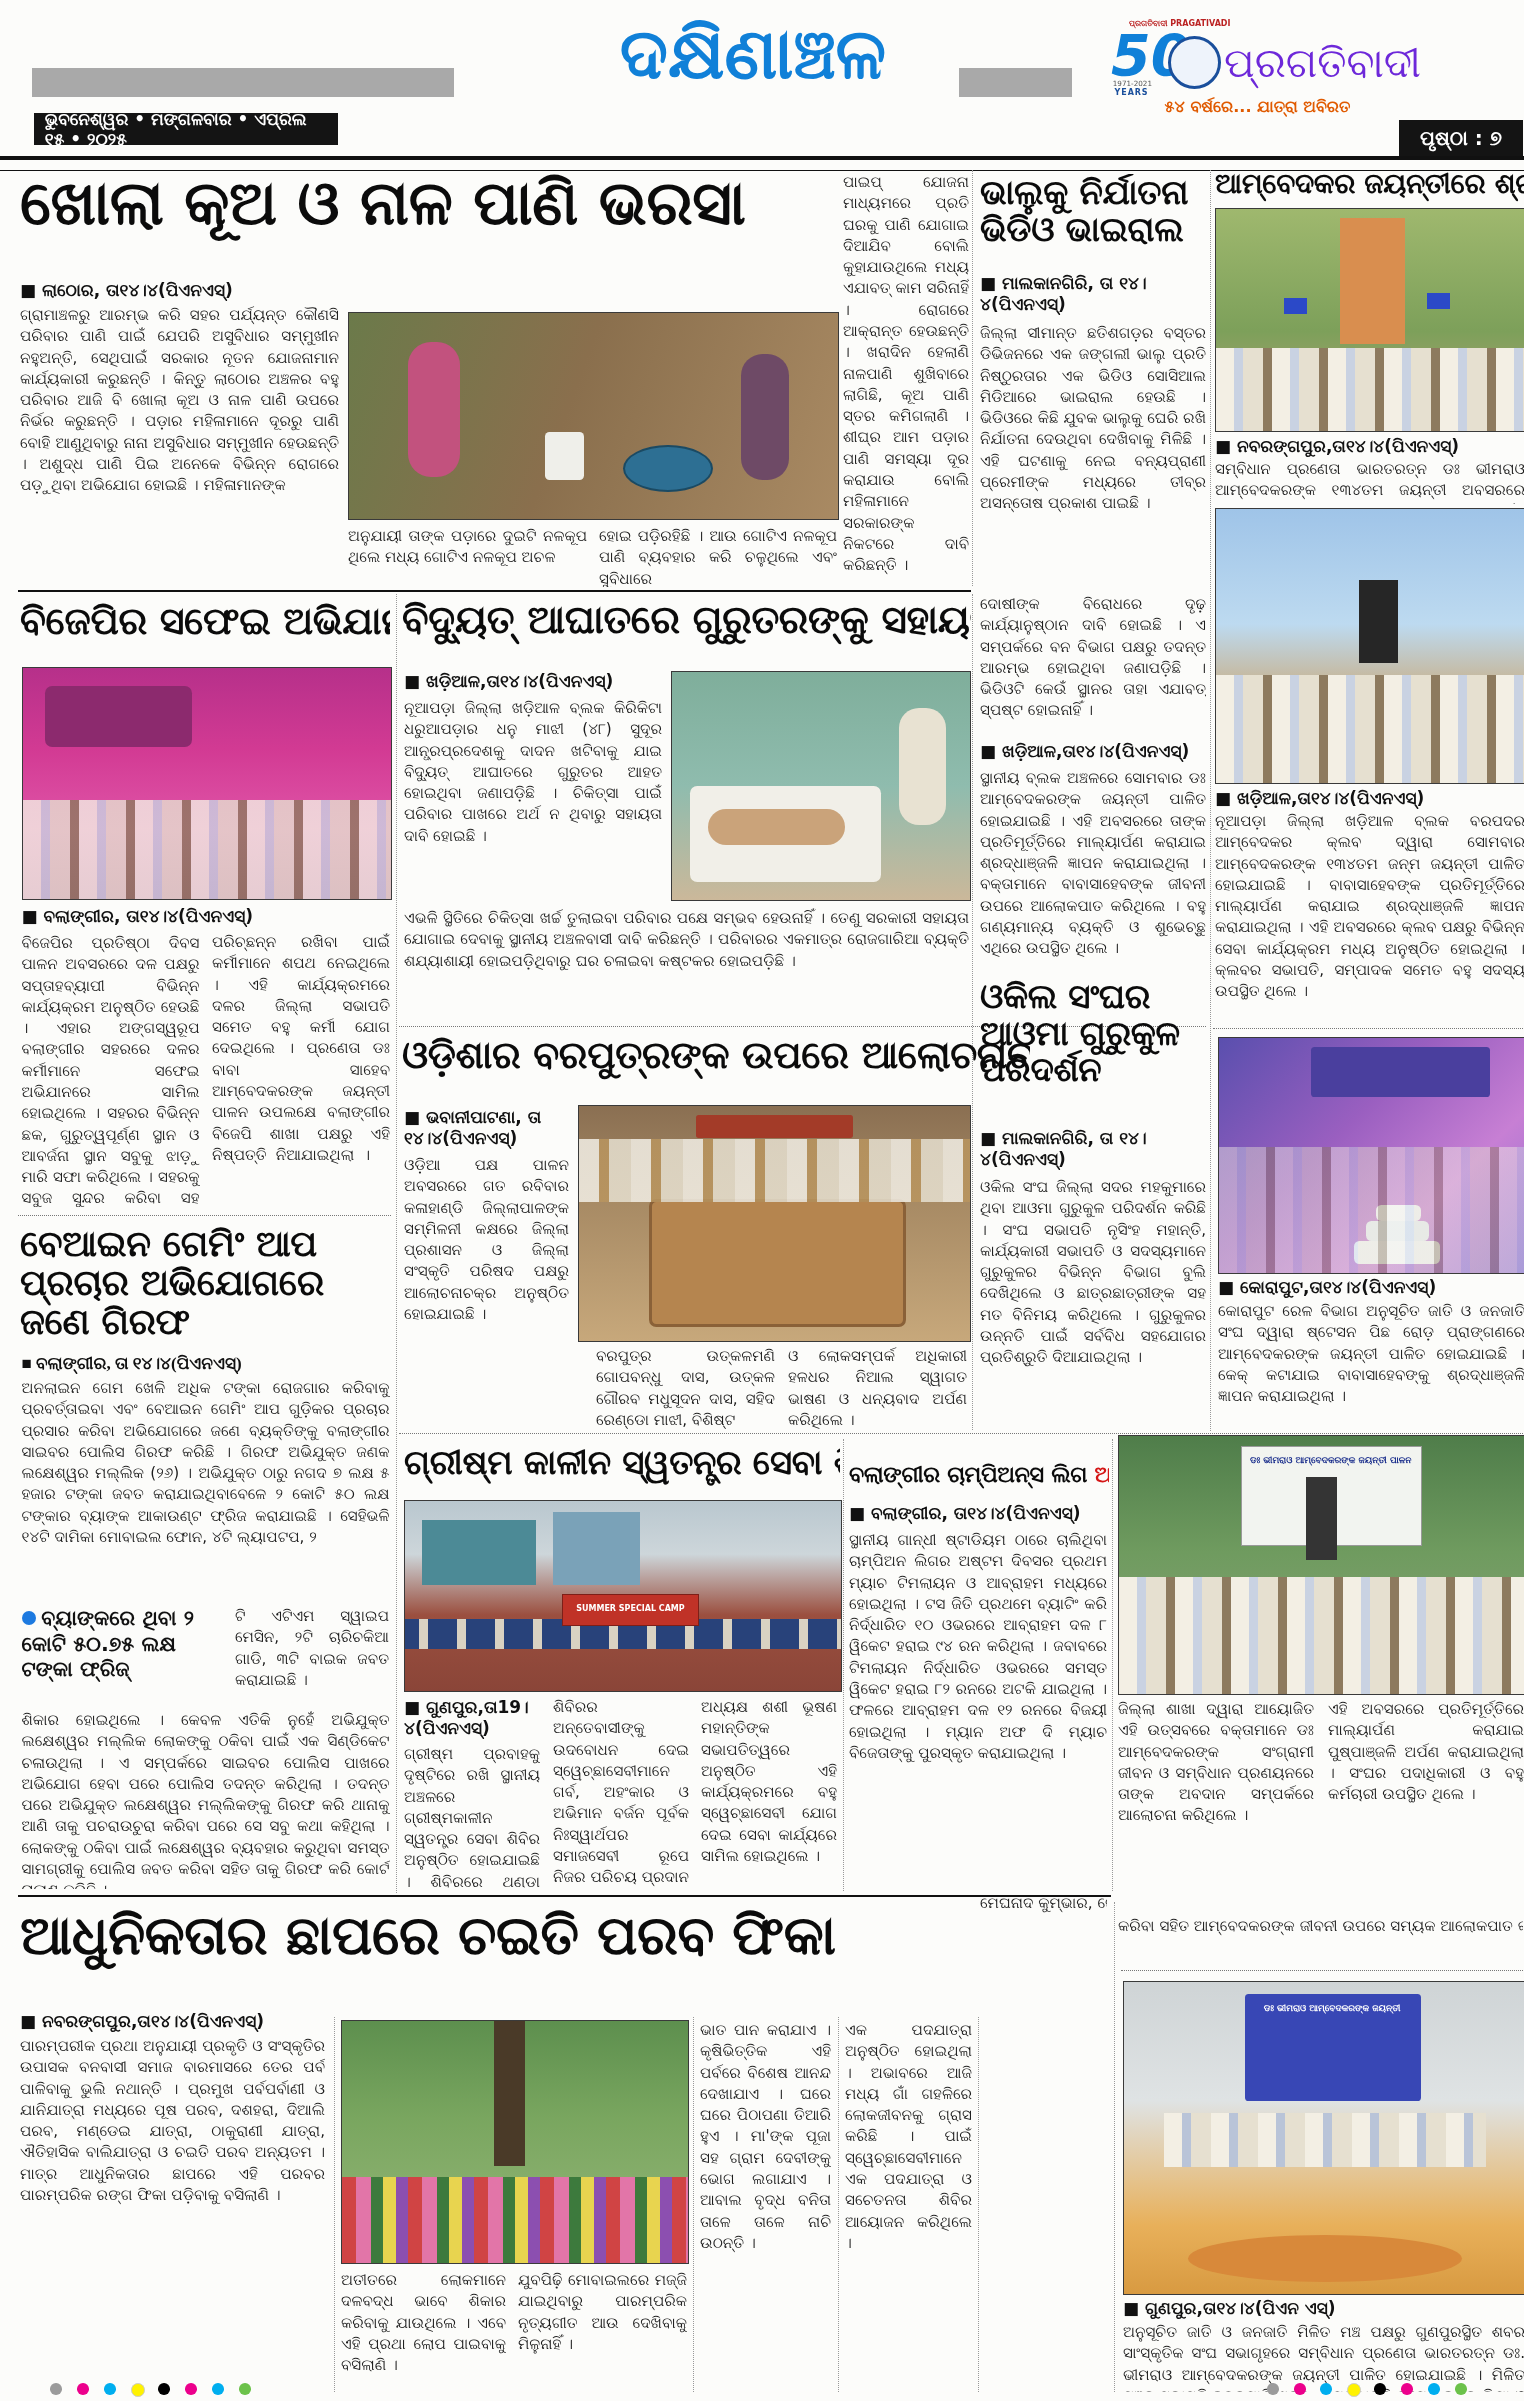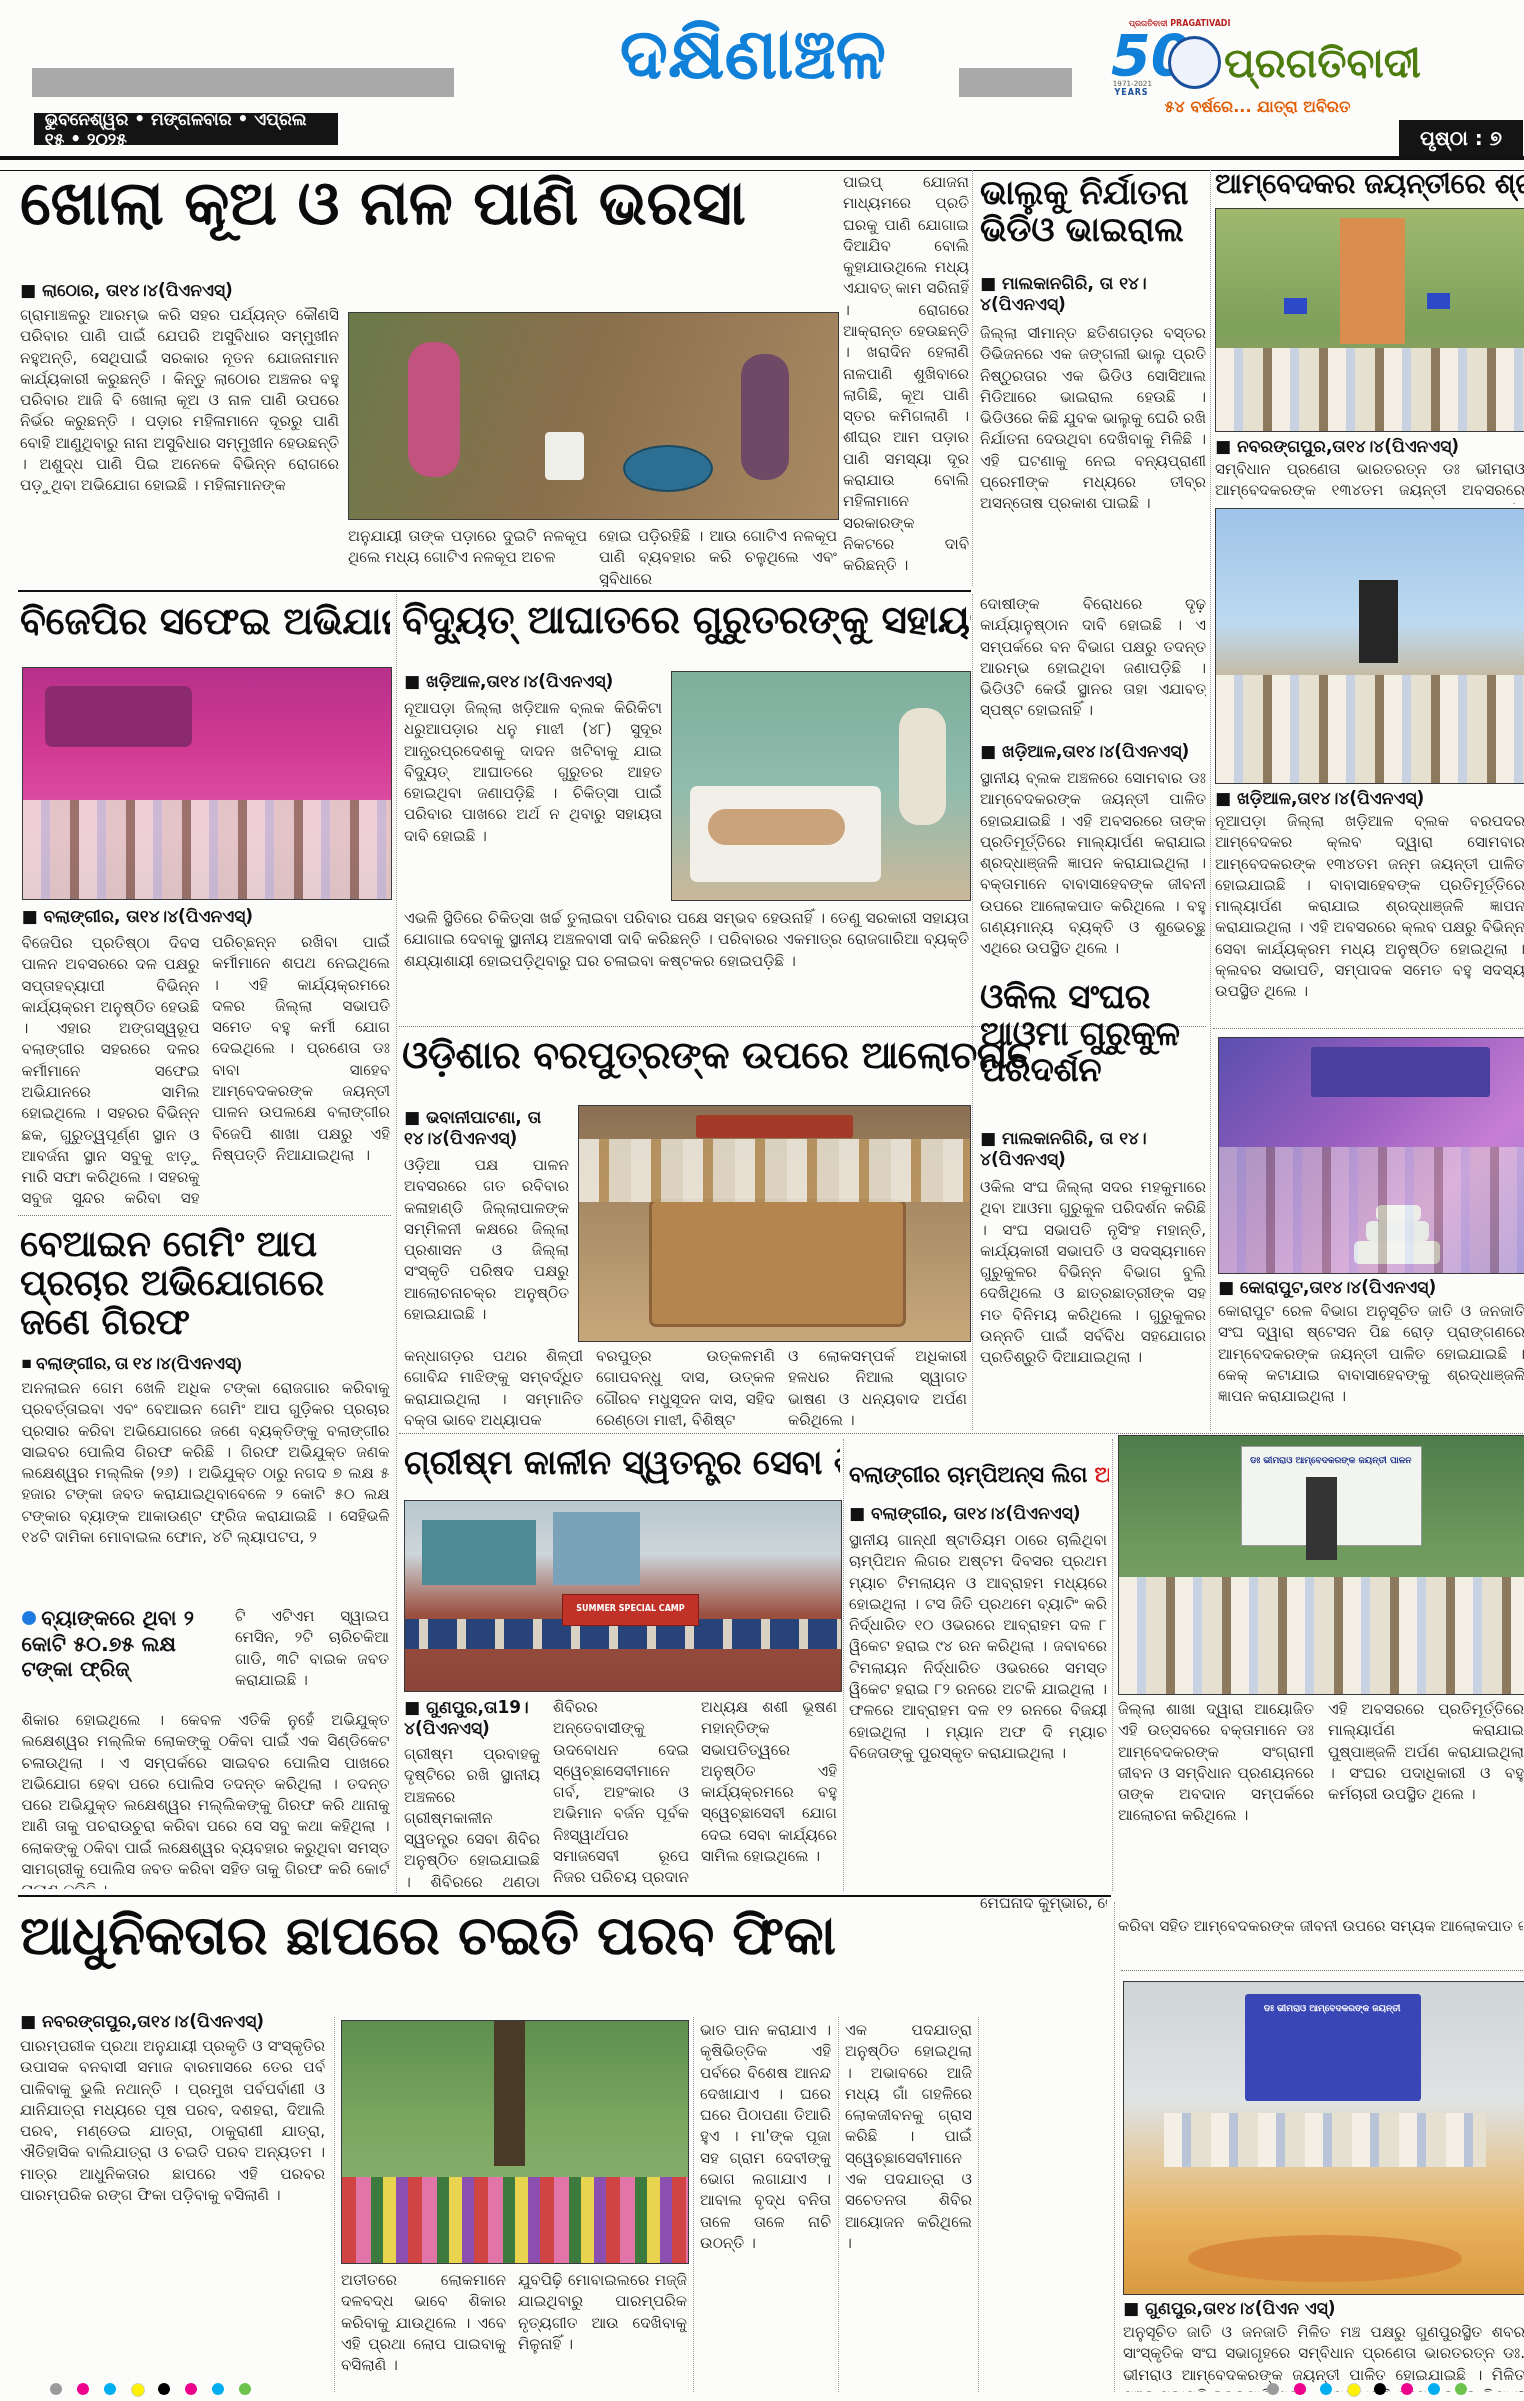--- a/index.html
+++ b/index.html
@@ -12,21 +12,21 @@
   .bodytxt{font-size:15.2px;line-height:1.4;text-align:justify;color:#1c1c1c;overflow:hidden;}
   .vsep{border-left:1.8px dotted #999;width:0;}
   .hsep{border-top:1.8px dotted #777;height:0;}
   .hrule{border-top:2.7px solid #111;height:0;}
   .photo{position:absolute;border:0.9px solid #3a3a3a;overflow:hidden;}
   .crowd{position:absolute;left:0;right:0;bottom:0;
          background:repeating-linear-gradient(90deg,#f3efe4 0 18px,#c9d2e2 18px 27px,#e6e0d0 27px 47px,#8d7a5e 47px 56px);}
   .graybar{background:#a9a9a9;}
   .blackbar{background:#141414;color:#fff;display:flex;align-items:center;font-weight:bold;}
   .masthead-title{color:#1080d8;font-weight:bold;text-align:center;}
-  .brandname{color:#4d7c0f;font-weight:bold;}
+  .brandname{color:#6d28d9;font-weight:normal;}
   .tagline{color:#e05a00;font-weight:bold;}
   .red{color:#d41616;}
   .dot{position:absolute;width:11.7px;height:11.7px;border-radius:50%;}
   .subhead{font-weight:bold;font-size:20.6px;line-height:1.25;}
   .bullet{display:inline-block;width:14.4px;height:14.4px;border-radius:50%;background:#1d7ae0;margin-right:5.4px;}
   .bannerTxt{position:absolute;color:#fff;font-weight:bold;text-align:center;overflow:hidden;}
 </style>
 </head>
 <body>
 
@@ -136,21 +136,20 @@
 
   <div class="abs hsep" style="left:399px;top:1026px;width:807px;"></div>
   <div class="abs hl" style="left:402px;top:1035px;width:628px;height:54px;font-size:38px;">ଓଡ଼ିଶାର ବରପୁତ୍ରଙ୍କ ଉପରେ ଆଲୋଚନାଚକ୍ର</div>
   <div class="abs byline" style="left:404px;top:1107px;width:167px;height:45px;">■ ଭବାନୀପାଟଣା, ତା ୧୪।୪(ପିଏନଏସ୍)</div>
   <div class="abs bodytxt" style="left:404px;top:1155px;width:165px;height:185px;">ଓଡ଼ିଆ ପକ୍ଷ ପାଳନ ଅବସରରେ ଗତ ରବିବାର କଳାହାଣ୍ଡି ଜିଲ୍ଲାପାଳଙ୍କ ସମ୍ମିଳନୀ କକ୍ଷରେ ଜିଲ୍ଲା ପ୍ରଶାସନ ଓ ଜିଲ୍ଲା ସଂସ୍କୃତି ପରିଷଦ ପକ୍ଷରୁ ଆଲୋଚନାଚକ୍ର ଅନୁଷ୍ଠିତ ହୋଇଯାଇଛି ।</div>
   <div class="photo" style="left:578px;top:1105px;width:391px;height:235px;background:linear-gradient(180deg,#8a6f52 0%,#a78a64 40%,#c7a87b 100%);">
     <div style="position:absolute;left:18%;bottom:6%;width:64%;height:52%;background:#b5854f;border:3.6px solid #8a6138;border-radius:7.2px;"></div>
     <div style="position:absolute;left:0;top:14%;width:100%;height:63px;background:repeating-linear-gradient(90deg,#f2efe6 0 20px,#b9955f 20px 30.5px,#e6e0d0 30.5px 52px);opacity:.85;"></div>
     <div style="position:absolute;left:30%;top:4%;width:40%;height:23px;background:#a33b28;border-radius:2.7px;"></div>
   </div>
-  <div class="abs bodytxt" style="left:404px;top:1346px;width:179px;height:83px;">କନ୍ଧାଗଡ଼ର ପଥର ଶିଳ୍ପୀ ଗୋବିନ୍ଦ ମାଝିଙ୍କୁ ସମ୍ବର୍ଦ୍ଧିତ କରାଯାଇଥିଲା । ସମ୍ମାନିତ ବକ୍ତା ଭାବେ ଅଧ୍ୟାପକ</div>
   <div class="abs bodytxt" style="left:596px;top:1346px;width:179px;height:83px;">ବରପୁତ୍ର ଉତ୍କଳମଣି ଗୋପବନ୍ଧୁ ଦାସ, ଉତ୍କଳ ଗୌରବ ମଧୁସୂଦନ ଦାସ, ସହିଦ ରେଣ୍ଡୋ ମାଝୀ, ବିଶିଷ୍ଟ</div>
   <div class="abs bodytxt" style="left:788px;top:1346px;width:179px;height:83px;">ଓ ଲୋକସମ୍ପର୍କ ଅଧିକାରୀ ହଳଧର ନିଆଲ ସ୍ୱାଗତ ଭାଷଣ ଓ ଧନ୍ୟବାଦ ଅର୍ପଣ କରିଥିଲେ ।</div>
 
   <div class="abs hl wrap" style="left:980px;top:978px;width:226px;height:142px;font-size:34px;">ଓକିଲ ସଂଘର ଆଓମା ଗୁରୁକୁଳ ପରିଦର୍ଶନ</div>
   <div class="abs byline" style="left:980px;top:1128px;width:226px;height:45px;">■ ମାଲକାନଗିରି, ତା ୧୪।୪(ପିଏନଏସ୍)</div>
   <div class="abs bodytxt" style="left:980px;top:1177px;width:226px;height:253px;">ଓକିଲ ସଂଘ ଜିଲ୍ଲା ସଦର ମହକୁମାରେ ଥିବା ଆଓମା ଗୁରୁକୁଳ ପରିଦର୍ଶନ କରିଛି । ସଂଘ ସଭାପତି ନୃସିଂହ ମହାନ୍ତି, କାର୍ଯ୍ୟକାରୀ ସଭାପତି ଓ ସଦସ୍ୟମାନେ ଗୁରୁକୁଳର ବିଭିନ୍ନ ବିଭାଗ ବୁଲି ଦେଖିଥିଲେ ଓ ଛାତ୍ରଛାତ୍ରୀଙ୍କ ସହ ମତ ବିନିମୟ କରିଥିଲେ । ଗୁରୁକୁଳର ଉନ୍ନତି ପାଇଁ ସର୍ବବିଧ ସହଯୋଗର ପ୍ରତିଶ୍ରୁତି ଦିଆଯାଇଥିଲା ।</div>
 
   <div class="abs hsep" style="left:18px;top:1215px;width:373px;"></div>
   <div class="abs hl wrap" style="left:20px;top:1225px;width:370px;height:115px;font-size:36px;">ବେଆଇନ ଗେମିଂ ଆପ ପ୍ରଚାର ଅଭିଯୋଗରେ ଜଣେ ଗିରଫ</div>
   <div class="abs byline" style="left:21.5px;top:1353px;width:368px;font-family:Liberation Serif, serif;">■ ବଲାଙ୍ଗୀର, ତା ୧୪।୪(ପିଏନଏସ୍)</div>

